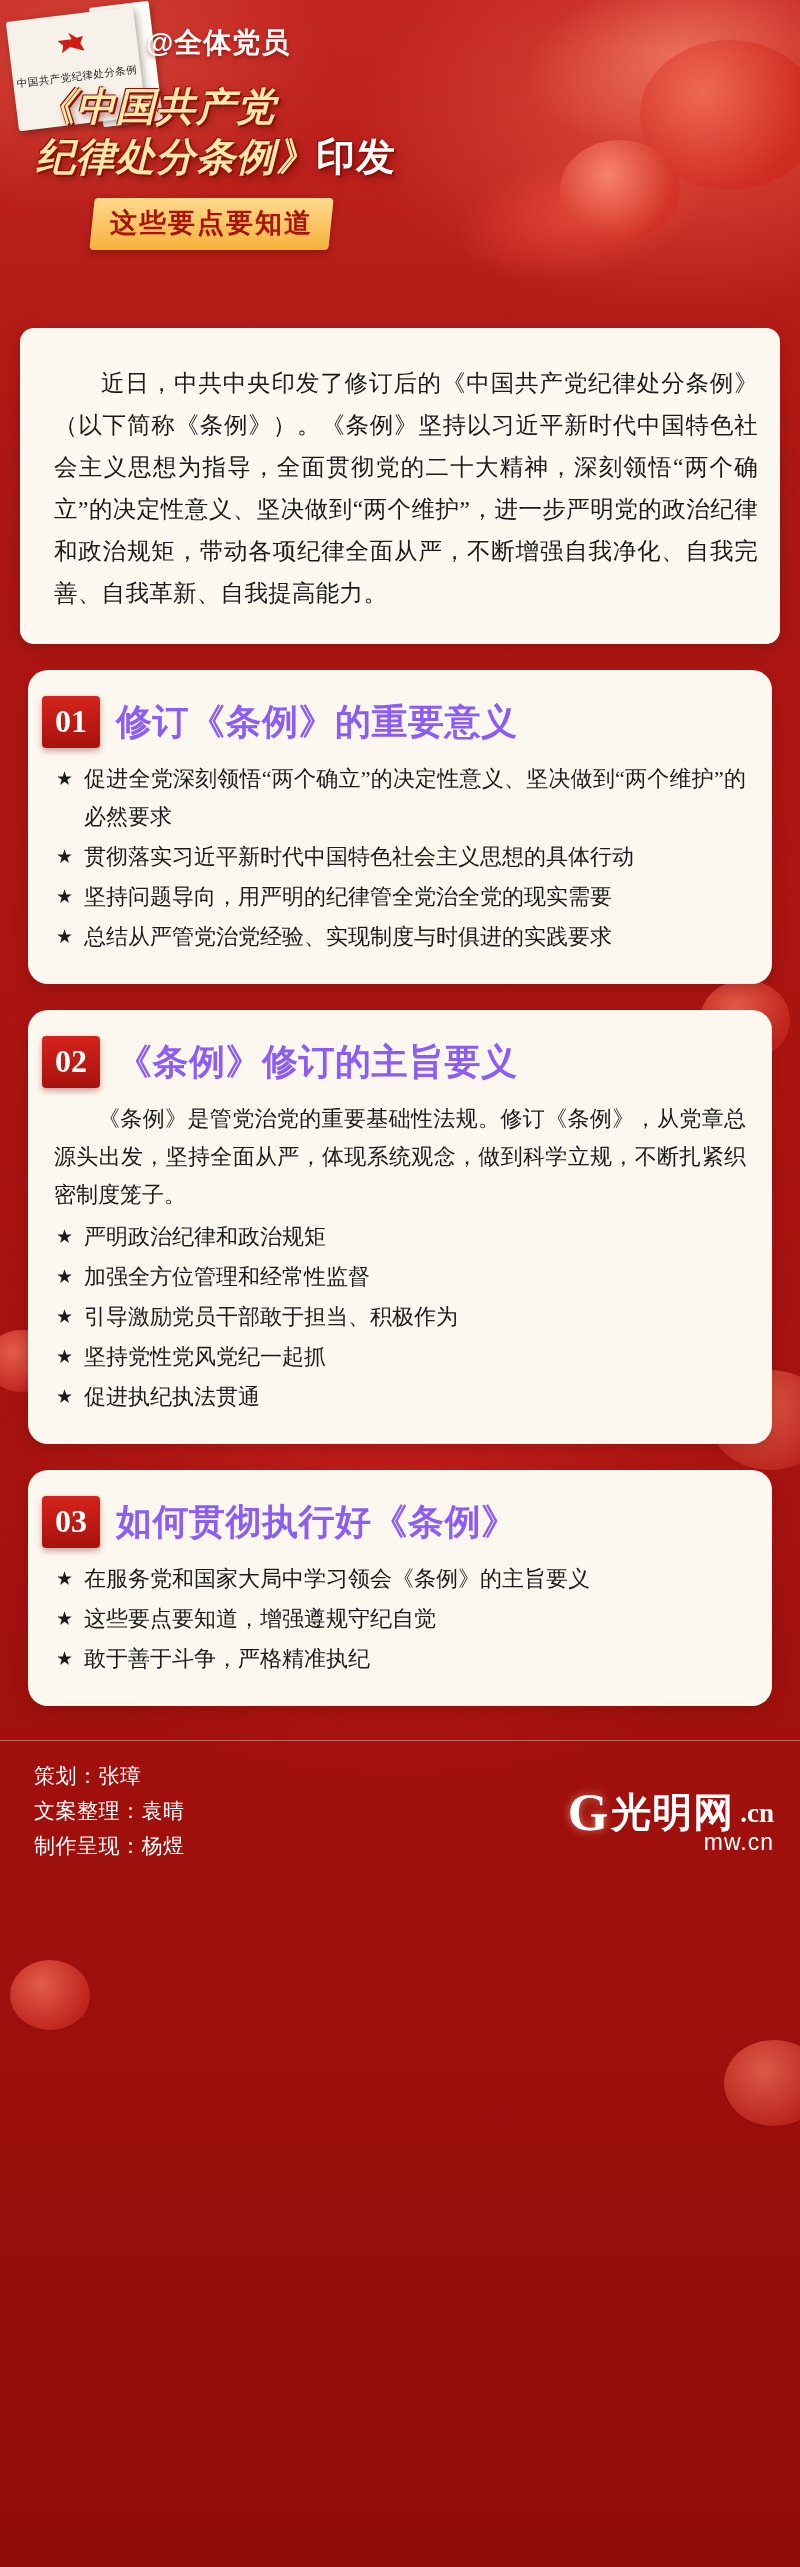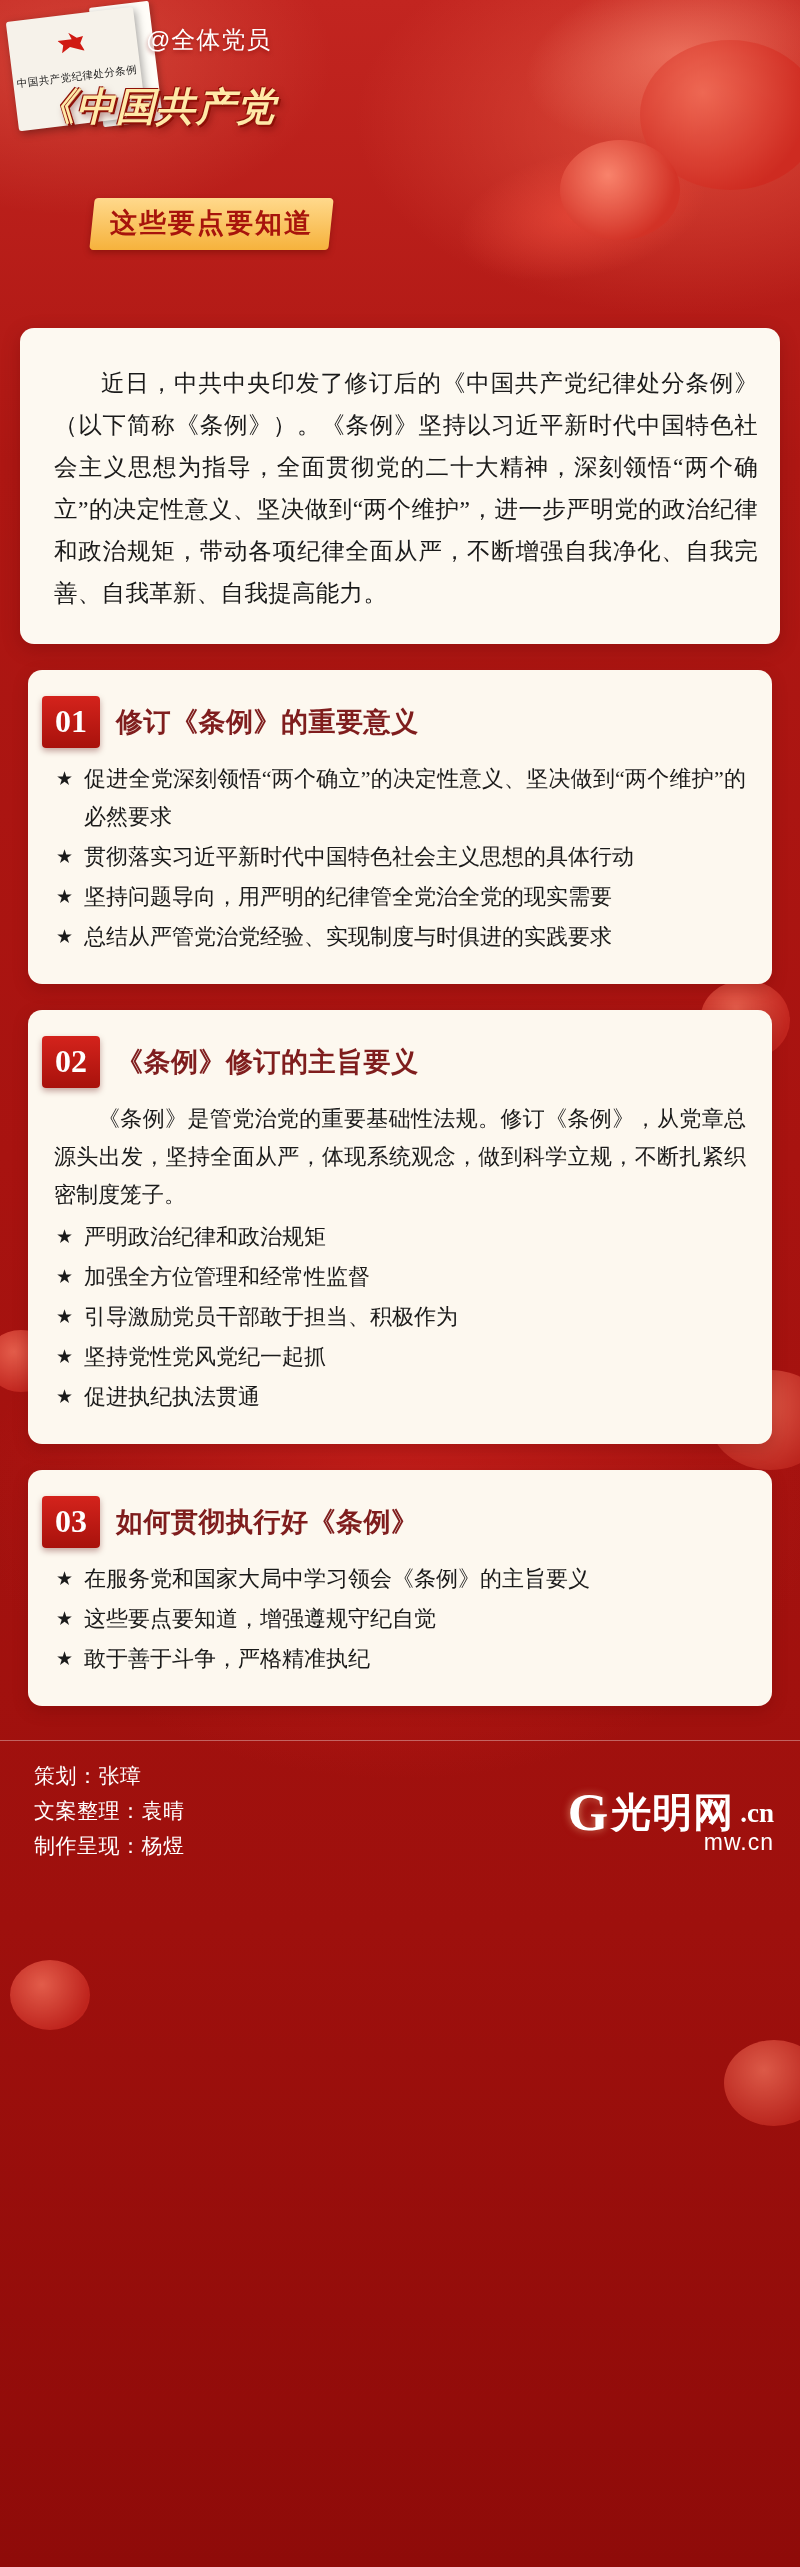--- a/index.html
+++ b/index.html
@@ -66,21 +66,21 @@
     font-family:"Liberation Serif", serif;
     font-size:10.5px;color:#1d1d1d;letter-spacing:.5px;white-space:nowrap;
   }
   .booklet2{
     position:absolute;left:96px;top:4px;width:60px;height:120px;background:#fffdf8;
     transform:rotate(-7deg);border-radius:2px;box-shadow:2px 2px 6px rgba(0,0,0,.25);
   }
 
   .at-line{
     position:absolute;left:146px;top:24px;
-    font-size:24px;font-weight:normal;color:#ffffff;letter-spacing:1px;
+    font-size:28px;font-weight:bold;color:#ffffff;letter-spacing:1px;
     text-shadow:0 2px 4px rgba(120,0,0,.6);
     font-family:"Liberation Sans", sans-serif;
   }
   .title-wrap{
     position:absolute;left:36px;top:82px;width:740px;
   }
   .title-1,.title-2{
     font-family:Liberation Serif, serif;
     font-style:italic;font-weight:bold;
     font-size:39px;line-height:50px;letter-spacing:1px;
@@ -115,38 +115,38 @@
   .intro-card p{
     margin:0;
     font-family:"Liberation Serif", serif;
     font-size:23.5px;line-height:42px;color:#1a1a1a;
     text-align:justify;text-indent:2em;letter-spacing:.3px;
   }
 
   
   .section{
     position:relative;margin:26px 28px 0 28px;
-    background:#fdf8ef;border-radius:14px;
+    background:#fdf8ef;border-radius:20px;
     padding:0 26px 26px 26px;
     box-shadow:0 5px 16px rgba(80,0,0,.22);
   }
   .sec-head{
     display:flex;align-items:center;
     padding-top:26px;margin-left:-12px;margin-bottom:12px;
   }
   .num-badge{
     background:linear-gradient(180deg,#d4231c,#a8120c);
     color:#fff;font-family:"Liberation Serif", serif;font-weight:bold;
     font-size:32px;line-height:1;padding:9px 13px 11px 13px;border-radius:4px;
     box-shadow:0 3px 6px rgba(90,0,0,.35);
     margin-right:16px;
   }
   .sec-title{
     font-family:"Liberation Serif", serif;font-weight:bold;
-    font-size:27px;color:#7f1d1d;letter-spacing:.5px;
+    font-size:36px;color:#8b5cf6;letter-spacing:.5px;
   }
   .lead{
     margin:6px 0 4px 0;
     font-family:"Liberation Serif", serif;
     font-size:22px;line-height:38px;color:#1a1a1a;
     text-align:justify;text-indent:2em;
   }
   ul.bullets{list-style:none;margin:0;padding:0;}
   ul.bullets li{
     position:relative;
@@ -205,20 +205,23 @@
     <div class="booklet2"></div>
     <div class="booklet">
       <span class="emblem"></span>
       <span class="btitle">中国共产党纪律处分条例</span>
     </div>
 
     <div class="at-line">@全体党员</div>
 
     <div class="title-wrap">
       <div class="title-1">《中国共产党</div>
+      <div class="title-2">
+        <span>纪律处分条例》</span><span class="plain">印发</span>
+      </div>
     </div>
 
     <div class="subtitle-bar">
       <span>这些要点要知道</span>
     </div>
   </div>
 
   <div class="intro-card">
     <p>近日，中共中央印发了修订后的《中国共产党纪律处分条例》（以下简称《条例》）。《条例》坚持以习近平新时代中国特色社会主义思想为指导，全面贯彻党的二十大精神，深刻领悟“两个确立”的决定性意义、坚决做到“两个维护”，进一步严明党的政治纪律和政治规矩，带动各项纪律全面从严，不断增强自我净化、自我完善、自我革新、自我提高能力。</p>
   </div>

